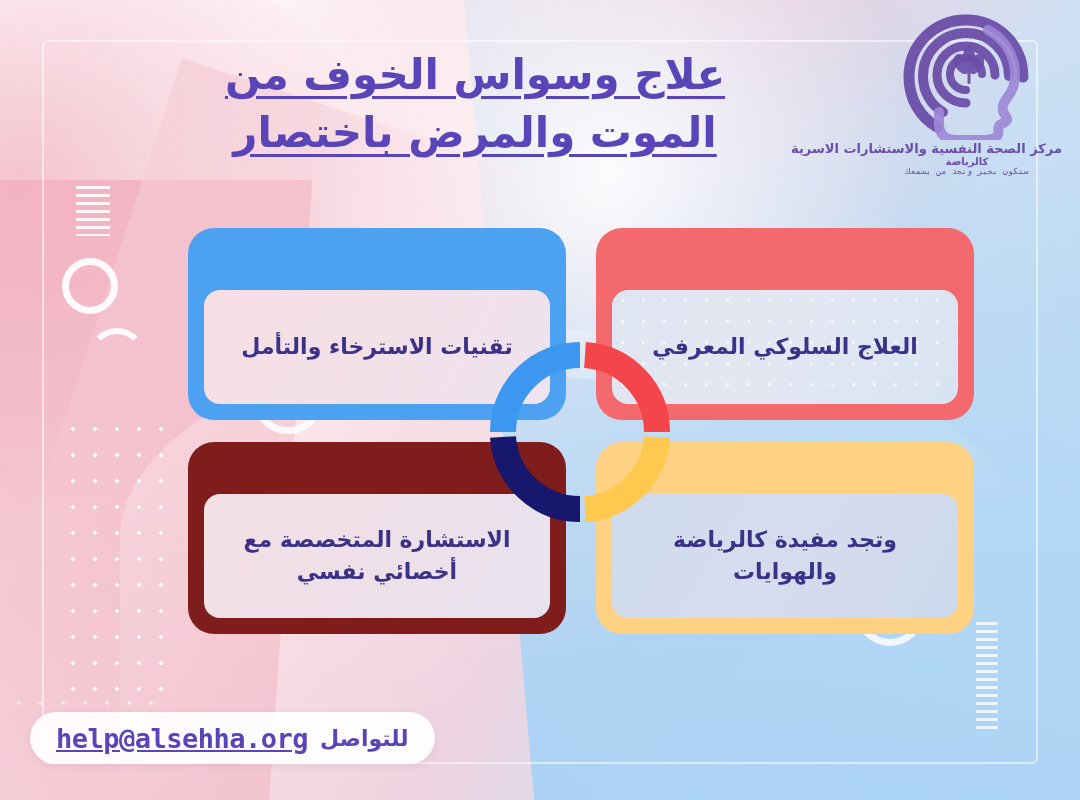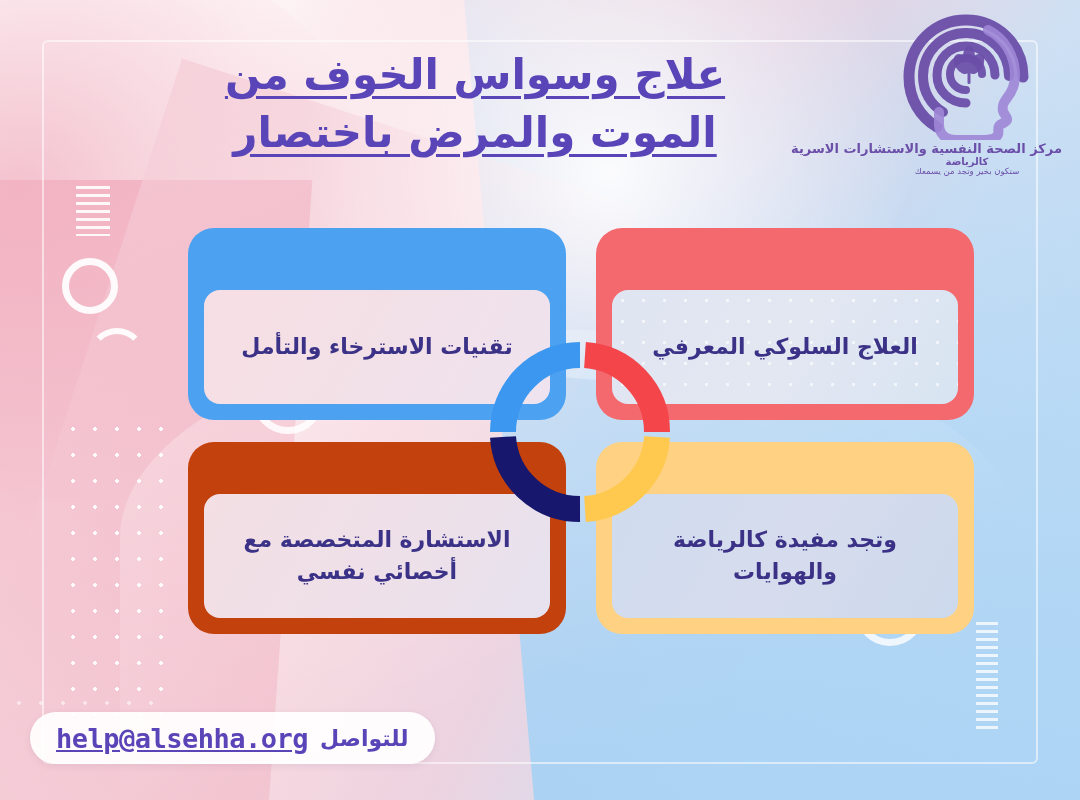--- a/index.html
+++ b/index.html
@@ -88,21 +88,21 @@
   .logo svg{display:block;margin:0 auto;}
   .logo-name{
     margin-top:1px;font-size:13px;font-weight:bold;color:#6b4fa8;
     letter-spacing:-.2px;direction:rtl;white-space:nowrap;
   }
   .logo-brand{
     font-size:10px;font-weight:bold;color:#6b4fa8;letter-spacing:5px;
     direction:rtl;line-height:1.1;
   }
   .logo-tag{
-    font-size:8.5px;color:#6b4fa8;direction:rtl;white-space:nowrap;margin-top:-1px;
+    font-size:8.5px;color:#6b4fa8;direction:rtl;white-space:nowrap;margin-top:-1px;font-family:Liberation Mono, monospace;
   }
 
   
   .card{position:absolute;border-radius:26px;overflow:hidden;}
   .card .inner{
     position:absolute;border-radius:16px;
     display:flex;align-items:center;justify-content:center;
     text-align:center;direction:rtl;
     font-size:22px;font-weight:bold;line-height:1.45;
     color:#3b3287;
@@ -122,21 +122,21 @@
     left:16px;top:62px;width:346px;height:114px;
     background:linear-gradient(120deg,#f6dfe4 0%,#f3e0e7 45%,#eee3ef 100%);
   }
   
   #card-cbt{left:596px;top:228px;width:378px;height:192px;background:#f4696e;}
   #card-cbt .inner{
     left:16px;top:62px;width:346px;height:114px;
     background:linear-gradient(120deg,#dfe5f1 0%,#e3e7f2 50%,#d8e4f2 100%);
   }
   
-  #card-consult{left:188px;top:442px;width:378px;height:192px;background:#c2410c;}
+  #card-consult{left:188px;top:442px;width:378px;height:192px;background:#7f1d1d;}
   #card-consult .inner{
     left:16px;top:52px;width:346px;height:124px;
     background:linear-gradient(120deg,#f3dfe4 0%,#eee0e9 55%,#e6e2ee 100%);
   }
   
   #card-activities{left:596px;top:442px;width:378px;height:192px;background:#ffd183;}
   #card-activities .inner{
     left:16px;top:52px;width:346px;height:124px;
     background:linear-gradient(120deg,#cfdcee 0%,#d6dced 50%,#ccd9ec 100%);
   }

